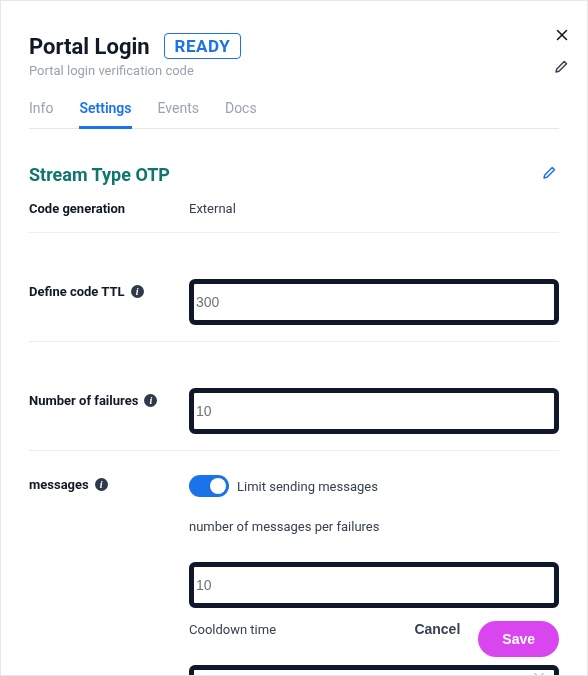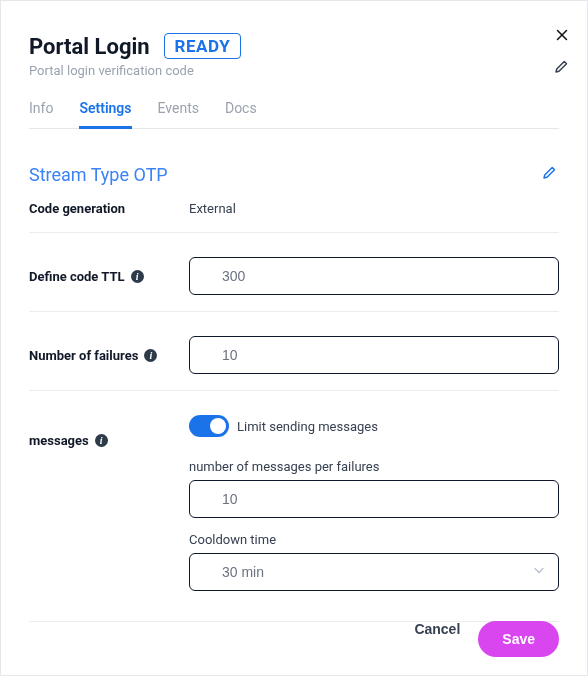--- a/index.html
+++ b/index.html
@@ -27,29 +27,29 @@
     position: absolute; right: -12px; top: 24px; cursor: pointer; color: #374151;
   }
   .subtitle { color: #9aa3af; font-size: 13px; margin-top: 4px; }
   .tabs { display: flex; gap: 26px; margin-top: 18px; border-bottom: 1px solid #e5e7eb; }
   .tab { color: #9aa3af; font-size: 14px; padding: 4px 0 10px 0; cursor: pointer; }
   .tab.active { color: #1a73e8; font-weight: 600; border-bottom: 3px solid #1a73e8; margin-bottom: -1px; }
   .section {
     padding: 18px 28px 0 28px;
   }
   .section-title-row { display:flex; justify-content: space-between; align-items: center; }
-  .section-title { font-size: 18px; font-weight: 400; color: #3b82f6; }
+  .section-title { font-size: 18px; font-weight: 700; color: #0f766e; }
   .edit-blue { color: #1a73e8; cursor: pointer; }
   .row { display:flex; align-items: center; padding: 10px 0; border-bottom: 0; }
   .label-col { width: 160px; flex: none; font-size: 13px; font-weight: 700; color: #111827; display:flex; align-items:center; gap:6px; }
   .value-col { flex: 1; font-size: 13px; color: #374151; }
   .divider { border: none; border-top: 1px solid #ececec; margin: 6px 0 14px 0; }
   .input {
-    width: 100%; border: 1px solid #0f172a; border-radius: 6px;
-    padding: 10px 32px; font-size: 14px; color: #6b7280;
+    width: 100%; border: 5px solid #0f172a; border-radius: 6px;
+    padding: 10px 2px; font-size: 14px; color: #6b7280; margin-top: 22px;
   }
   .sublabel { font-size: 13px; color: #374151; margin-bottom: 6px; margin-top: 14px; }
   .toggle {
     width: 40px; height: 22px; border-radius: 11px; background: #1a73e8;
     position: relative; cursor: pointer; flex: none;
   }
   .toggle .knob {
     width: 16px; height: 16px; border-radius: 50%; background: #fff;
     position: absolute; top: 3px; right: 3px;
   }
@@ -136,21 +136,21 @@
       <span class="info-dot">i</span>
     </div>
     <div class="value-col">
       <input class="input" type="text" value="10" style="">
     </div>
   </div>
   <hr class="divider">
 
   <div class="row" style="align-items:flex-start">
     <div class="label-col" style="display:block">
-      <div style="display:flex;align-items:center;gap:6px;margin-top:18px">
+      <div style="display:flex;align-items:center;gap:6px;margin-top:2px">
         <span>messages</span>
         <span class="info-dot">i</span>
       </div>
     </div>
     <div class="value-col">
       <div class="toggle-row">
         <div class="toggle">
             <div class="knob"></div>
           </div>
         <span style="font-size:13px;color:#374151">Limit sending messages</span>

